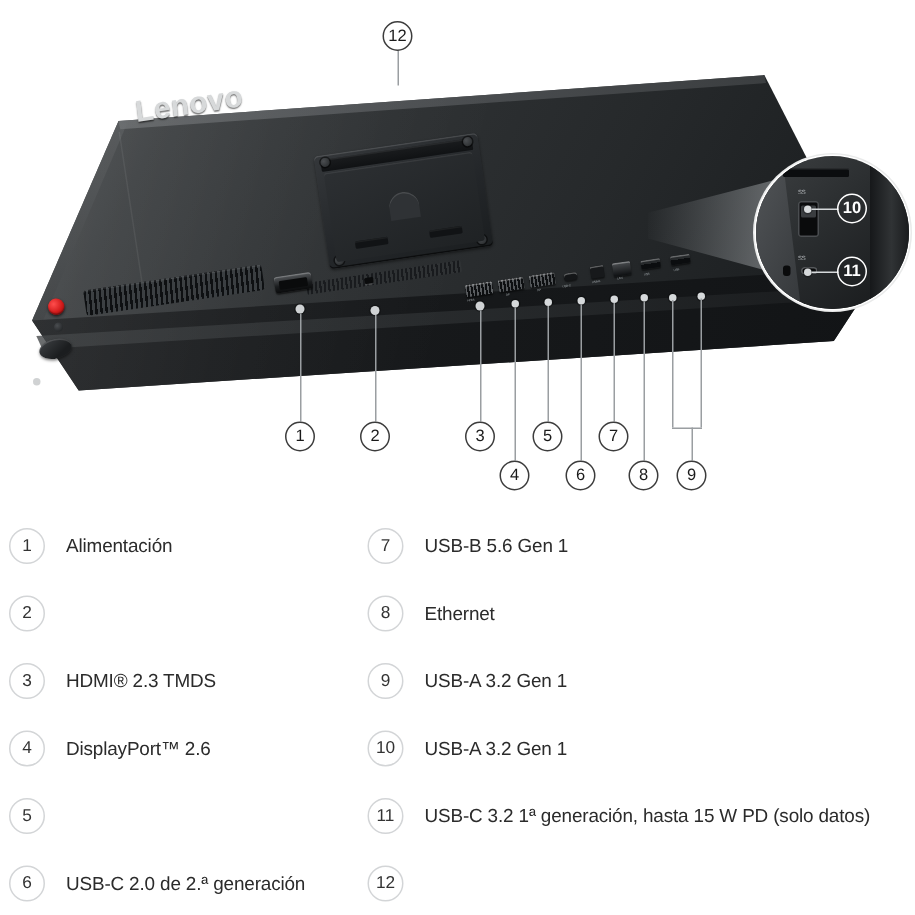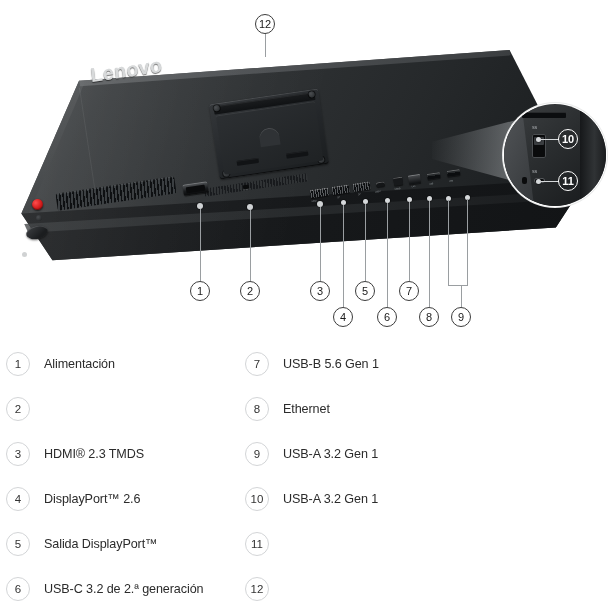--- a/index.html
+++ b/index.html
@@ -366,42 +366,42 @@
   <div class="lrow" style="left:6px;top:102px">
     <div class="lnum">3</div>
     <div class="ltext">HDMI® 2.3 TMDS</div>
   </div>
   <div class="lrow" style="left:6px;top:147px">
     <div class="lnum">4</div>
     <div class="ltext">DisplayPort™ 2.6</div>
   </div>
   <div class="lrow" style="left:6px;top:192px">
     <div class="lnum">5</div>
-    <div class="ltext">Salida DisplayPort™</div>
   </div>
   <div class="lrow" style="left:6px;top:237px">
     <div class="lnum">6</div>
-    <div class="ltext">USB-C 3.2 de 2.ª generación</div>
+    <div class="ltext">USB-C 2.0 de 2.ª generación</div>
   </div>
 
   <div class="lrow" style="left:245px;top:12px">
     <div class="lnum">7</div>
     <div class="ltext">USB-B 5.6 Gen 1</div>
   </div>
   <div class="lrow" style="left:245px;top:57px">
     <div class="lnum">8</div>
     <div class="ltext">Ethernet</div>
   </div>
   <div class="lrow" style="left:245px;top:102px">
     <div class="lnum">9</div>
     <div class="ltext">USB-A 3.2 Gen 1</div>
   </div>
   <div class="lrow" style="left:245px;top:147px">
     <div class="lnum">10</div>
     <div class="ltext">USB-A 3.2 Gen 1</div>
   </div>
   <div class="lrow" style="left:245px;top:192px">
     <div class="lnum">11</div>
+    <div class="ltext">USB-C 3.2 1ª generación, hasta 15 W PD (solo datos)</div>
   </div>
   <div class="lrow" style="left:245px;top:237px">
     <div class="lnum">12</div>
   </div>
 </div>
 
 </body></html>

